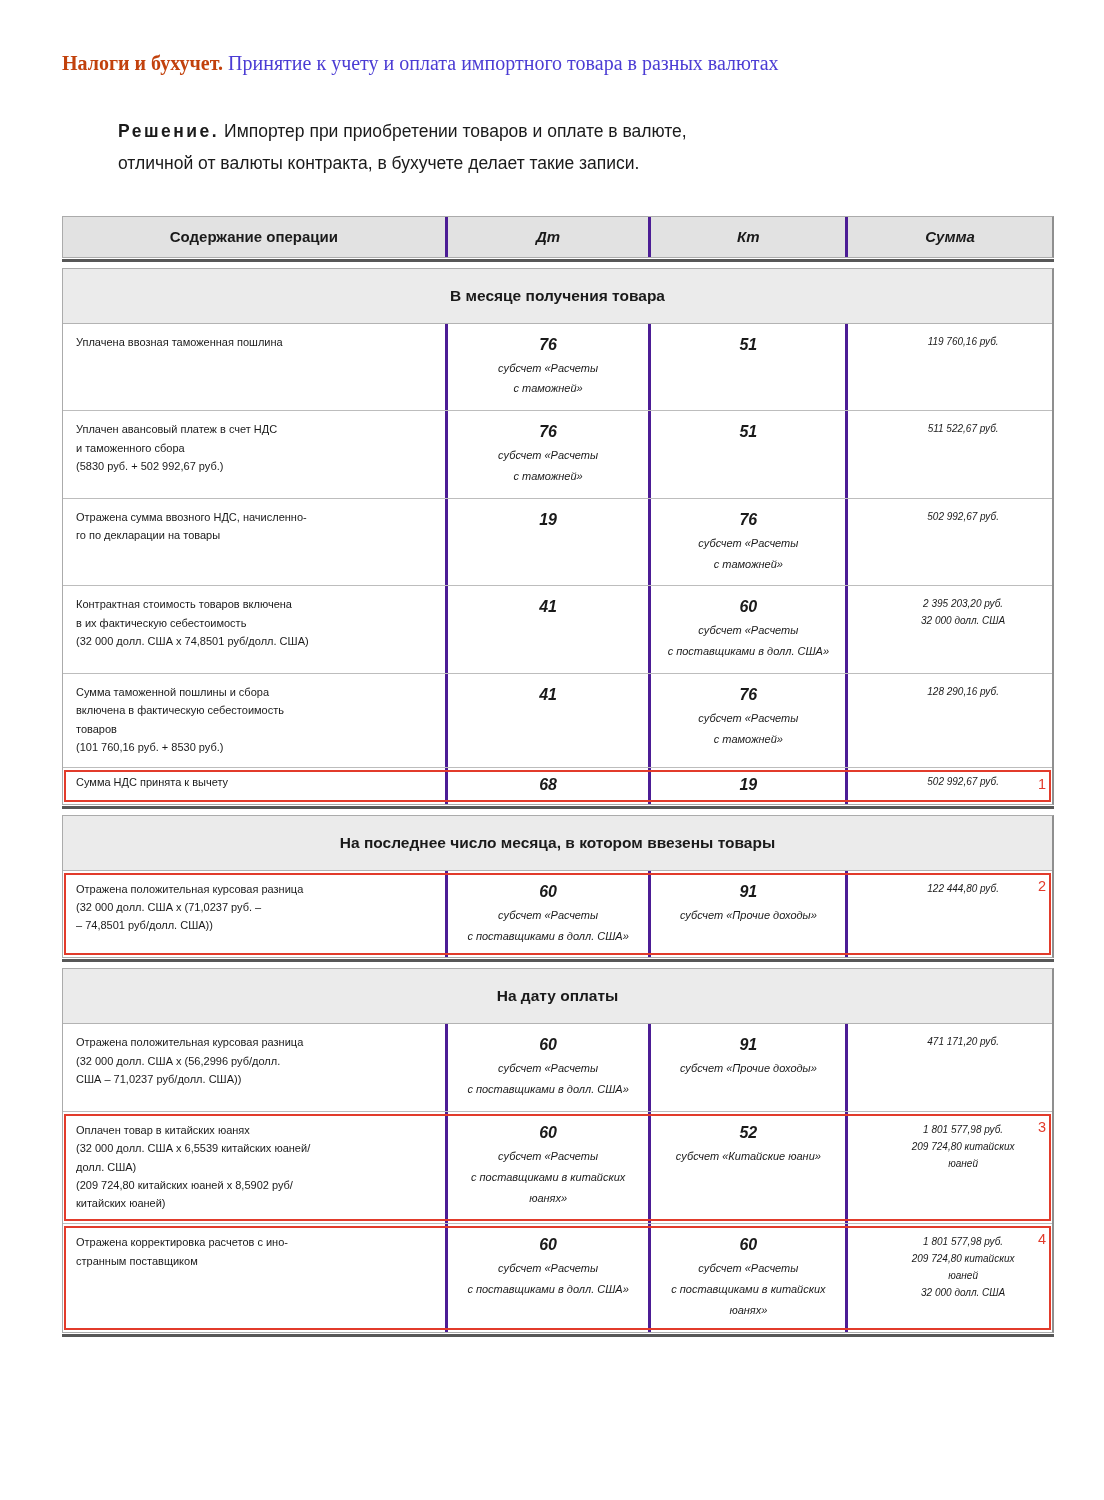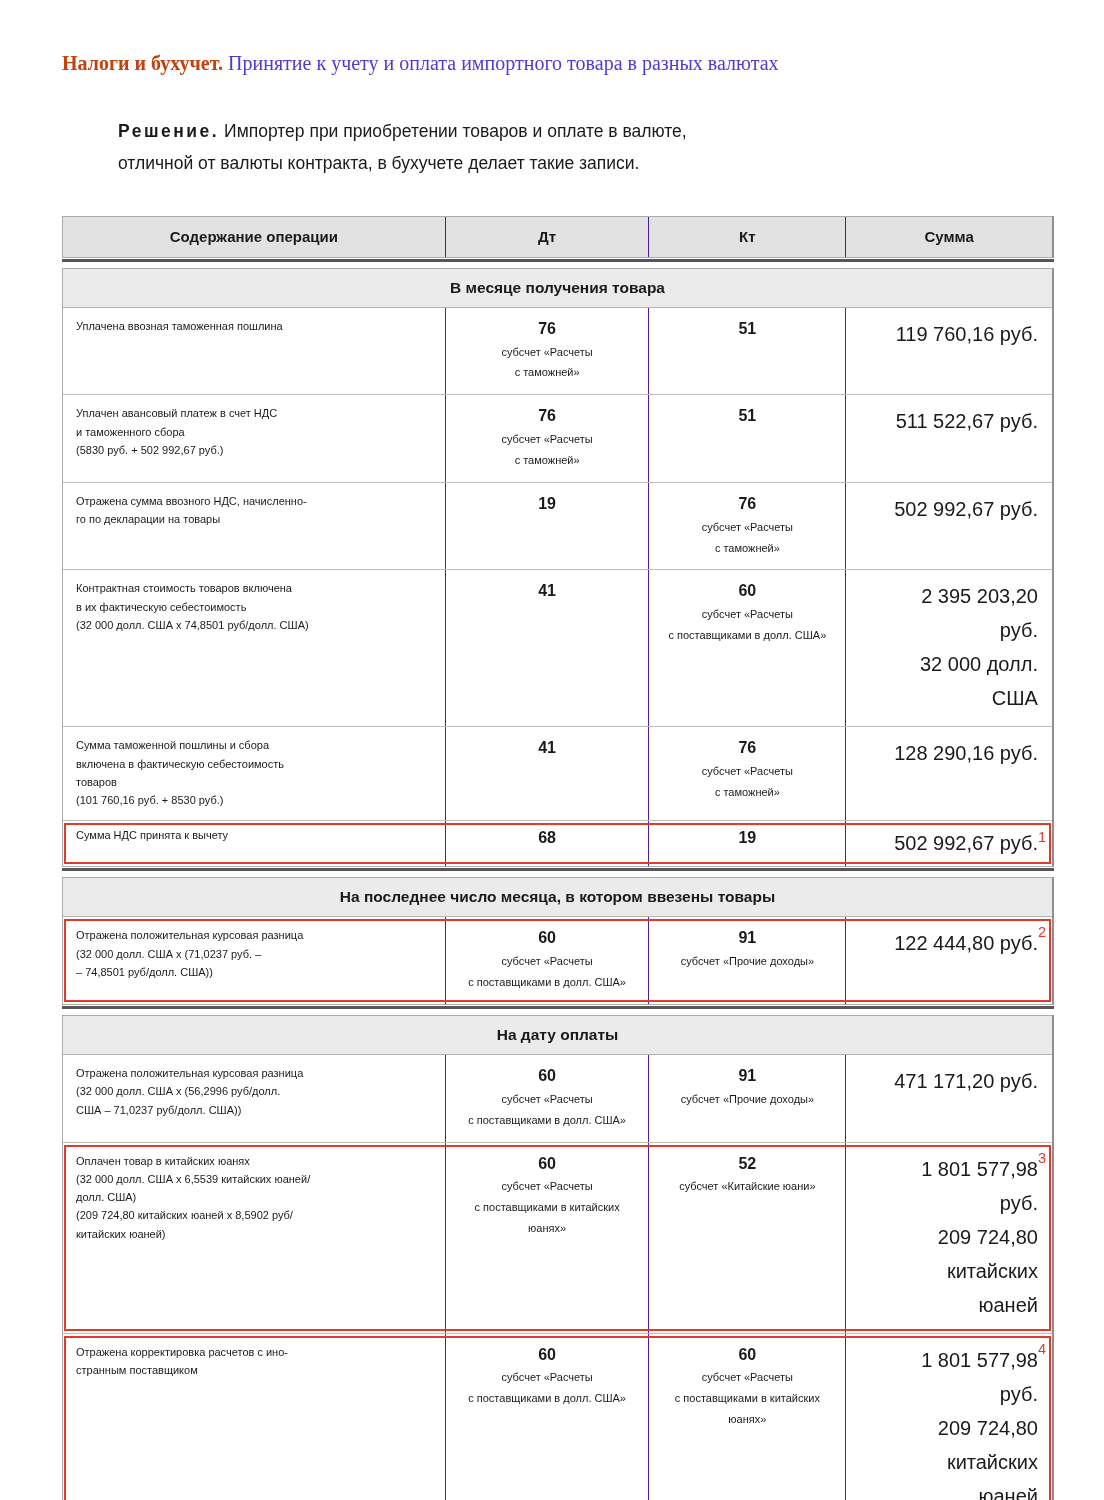--- a/index.html
+++ b/index.html
@@ -52,43 +52,43 @@
   .hdr-row, .t-row { display: flex; align-items: stretch; }
   .hdr-row { background: #e2e2e2; height: 40px; }
   .hdr-cell {
     display: flex; align-items: center; justify-content: center;
     font-size: 15px; font-weight: bold;
   }
   .c1 { flex: 0 0 38.6%; }
   .c2 { flex: 0 0 20.6%; }
   .c3 { flex: 0 0 19.9%; }
   .c4 { flex: 0 0 20.9%; }
-  .hdr-cell + .hdr-cell, .cell + .cell { border-left: 1px solid #4c1d95; }
+  .hdr-cell + .hdr-cell, .cell + .cell { border-left: 3px solid #4c1d95; font-style: italic; }
 
   .section-title {
     background: #ebebeb;
     border-bottom: 1px solid #b3b3b3;
     text-align: center;
     font-size: 15.5px;
     font-weight: bold;
-    padding: 10px 0;
+    padding: 18px 0;
   }
   .t-row { position: relative; }
   .t-row + .t-row { border-top: 1px solid #bdbdbd; }
   .cell { padding: 9px 8px 11px; }
   .cell.op {
     padding-left: 13px; padding-right: 10px;
     font-size: 11px; line-height: 1.66;
     white-space: pre-line;
   }
   .cell.acct { text-align: center; }
   .acct .num { display: block; font-size: 16px; font-weight: bold; line-height: 1.55; }
   .acct .sub { display: block; font-size: 11px; line-height: 1.9; white-space: pre-line; }
   .cell.sum {
-    text-align: right; font-size: 20px; line-height: 1.7;
+    text-align: center; font-size: 10px; line-height: 1.7;
     white-space: pre-line; padding-right: 14px; padding-left: 40px;
   }
   .t-row.compact .cell { padding-top: 5px; padding-bottom: 6px; }
 
   
   .t-row.boxed::before {
     content: "";
     position: absolute;
     left: 1px; right: 1px; top: 2px; bottom: 2px;
     border: 2px solid #e23b2b;

